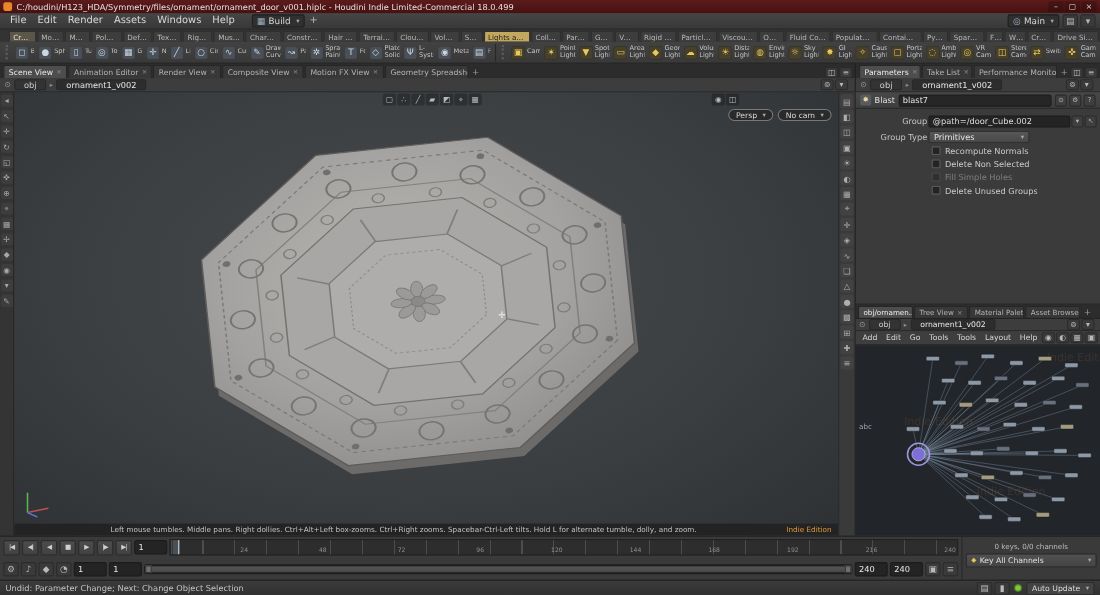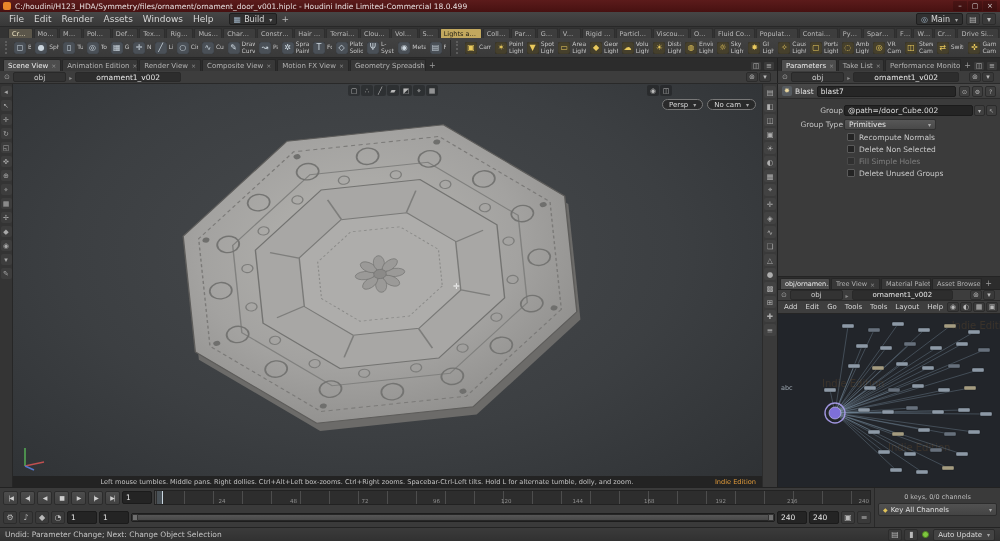--- a/index.html
+++ b/index.html
@@ -66,21 +66,21 @@
 .ptab::after{content:"×";font-size:6px;color:#8f8f8f;margin-left:3px;}
 .ptab-plus{flex:none;width:11px;height:11px;font-size:8px;color:#9c9c9c;
   display:flex;align-items:center;justify-content:center;}
 .pane-end{margin-left:auto;display:flex;gap:1px;padding-right:2px;align-items:center;}
 .pane-end .small-icon-btn{width:12px;height:10px;font-size:7px;}
 .path-row{position:absolute;left:0;top:71px;width:1000px;height:13px;background:#3d3d3d;
   border-bottom:1px solid #292929;display:flex;}
 .path-sec{display:flex;align-items:center;gap:3px;font-size:7.5px;color:#cfcfcf;padding:0 4px;overflow:hidden;}
 .path-sec.left{width:778px;border-right:1px solid #202020;}
 .path-sec.right{flex:1;}
-.crumb{padding:0 20px;background:#333;border:1px solid #292929;border-radius:2px;height:10px;
+.crumb{padding:0 8px;background:#333;border:1px solid #292929;border-radius:2px;height:10px;
   display:flex;align-items:center;white-space:nowrap;}
 .crumb.current{background:#2d2d2d;color:#e6e6e6;}
 .bc-sep{color:#8b8b8b;font-size:6px;}
 .pin-glyph{color:#9f9f9f;font-size:7px;}
 
 
 .left-toolbar{position:absolute;left:0;top:84px;width:13px;height:403px;background:#343434;
   border-right:1px solid #262626;display:flex;flex-direction:column;align-items:center;
   padding-top:2px;gap:3px;overflow:hidden;}
 .lt-icon{width:11px;height:11px;font-size:7px;color:#a8a8a8;display:flex;align-items:center;
@@ -467,21 +467,21 @@
           <span class="tlabel">Gamepad Camera</span>
         </span>
       </span>
   </div>
 
   <div class="pane-row">
     <div class="pane-sec left">
       <span class="tabs-host">
 
       <span class="ptab active">Scene View</span>
-          <span class="ptab">Animation Edition</span>
+          <span class="ptab">Animation Editor</span>
           <span class="ptab">Render View</span>
           <span class="ptab">Composite View</span>
           <span class="ptab">Motion FX View</span>
           <span class="ptab">Geometry Spreadsheet</span>
         </span>
       <span class="ptab-plus">+</span>
       <span class="pane-end">
 
       <span class="small-icon-btn">◫</span>
           <span class="small-icon-btn">≡</span>

